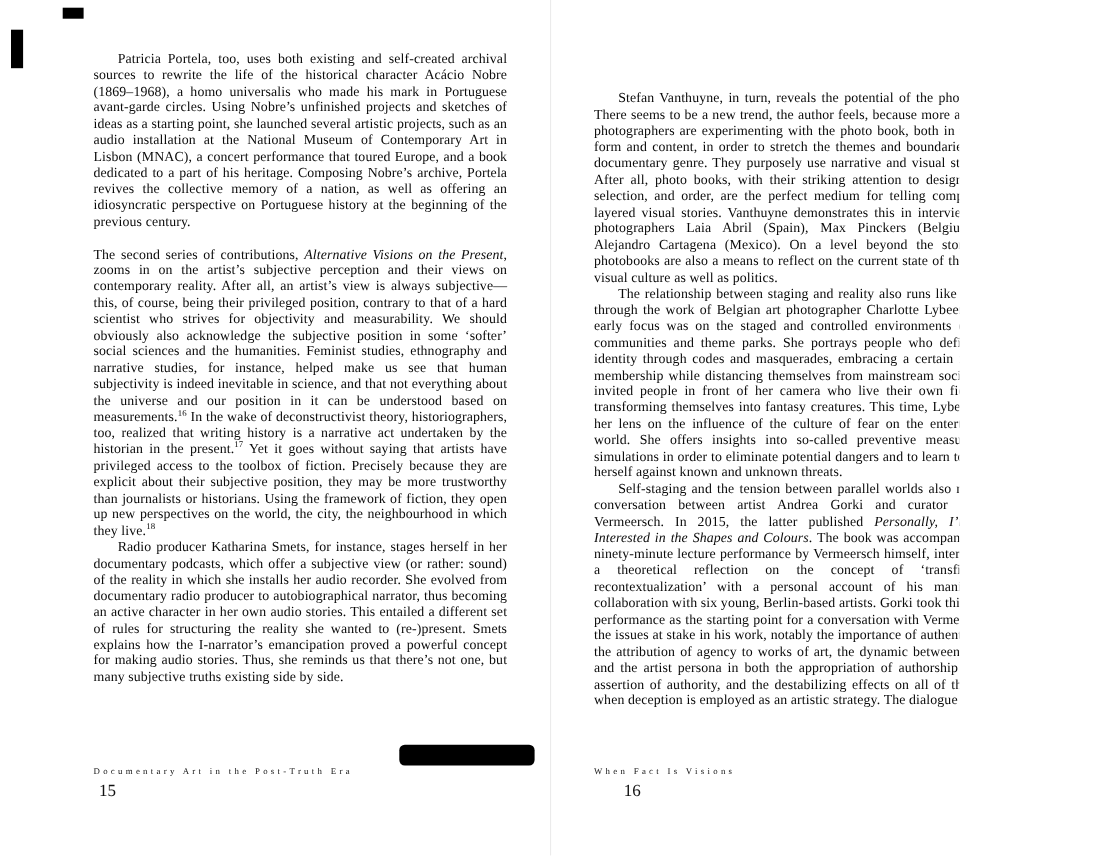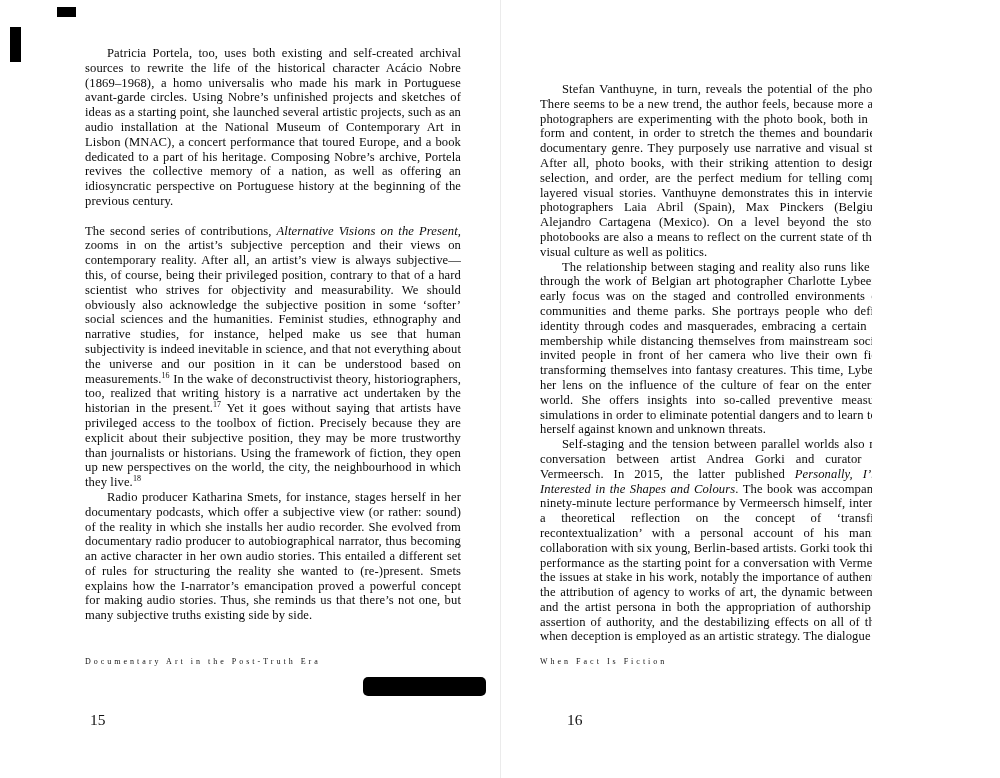--- a/index.html
+++ b/index.html
@@ -39,21 +39,21 @@
   .text-block p.indent { text-indent: 22px; }
   .text-block p.space-before { margin-top: 14.8px; }
   .text-block sup {
     font-size: 8px;
     line-height: 0;
     vertical-align: super;
   }
   .text-block i { }
   .footer {
     position: absolute;
-    top: 657px;
+    top: 697px;
     font-size: 8px;
     letter-spacing: 3px;
     white-space: nowrap;
     color: #111;
   }
   .footer.left  { left: 85px; }
   .footer.right { left: 540px; }
   .page-number {
     position: absolute;
     top: 711px;
@@ -107,17 +107,17 @@
     <div class="footer left">Documentary Art in the Post-Truth Era</div>
     <div class="page-number left">15</div>
   </div>
 
   <div>
     <div class="text-block right-col">
         <p class="indent">Stefan Vanthuyne, in turn, reveals the potential of the photo book. There seems to be a new trend, the author feels, because more and more photographers are experimenting with the photo book, both in terms of form and content, in order to stretch the themes and boundaries of the documentary genre. They purposely use narrative and visual strategies. After all, photo books, with their striking attention to design, image selection, and order, are the perfect medium for telling complex and layered visual stories. Vanthuyne demonstrates this in interviews with photographers Laia Abril (Spain), Max Pinckers (Belgium) and Alejandro Cartagena (Mexico). On a level beyond the story, their photobooks are also a means to reflect on the current state of the media, visual culture as well as politics.</p>
         <p class="indent">The relationship between staging and reality also runs like a thread through the work of Belgian art photographer Charlotte Lybeer, whose early focus was on the staged and controlled environments of gated communities and theme parks. She portrays people who define their identity through codes and masquerades, embracing a certain in-group membership while distancing themselves from mainstream society. She invited people in front of her camera who live their own fiction by transforming themselves into fantasy creatures. This time, Lybeer trains her lens on the influence of the culture of fear on the entertainment world. She offers insights into so-called preventive measures and simulations in order to eliminate potential dangers and to learn to protect herself against known and unknown threats.</p>
         <p class="indent">Self-staging and the tension between parallel worlds also mark the conversation between artist Andrea Gorki and curator Ludovik Vermeersch. In 2015, the latter published <i>Personally, I’m Most Interested in the Shapes and Colours</i>. The book was accompanied by a ninety-minute lecture performance by Vermeersch himself, interweaving a theoretical reflection on the concept of ‘transfigurative recontextualization’ with a personal account of his manipulative collaboration with six young, Berlin-based artists. Gorki took this lecture performance as the starting point for a conversation with Vermeersch on the issues at stake in his work, notably the importance of authenticity for the attribution of agency to works of art, the dynamic between the self and the artist persona in both the appropriation of authorship and the assertion of authority, and the destabilizing effects on all of the above when deception is employed as an artistic strategy. The dialogue</p>
       </div>
-    <div class="footer right">When Fact Is Fiction</div>
+    <div class="footer right">When Fact Is Visions</div>
     <div class="page-number right">16</div>
   </div>
 
 </div>
 
 </body></html>

